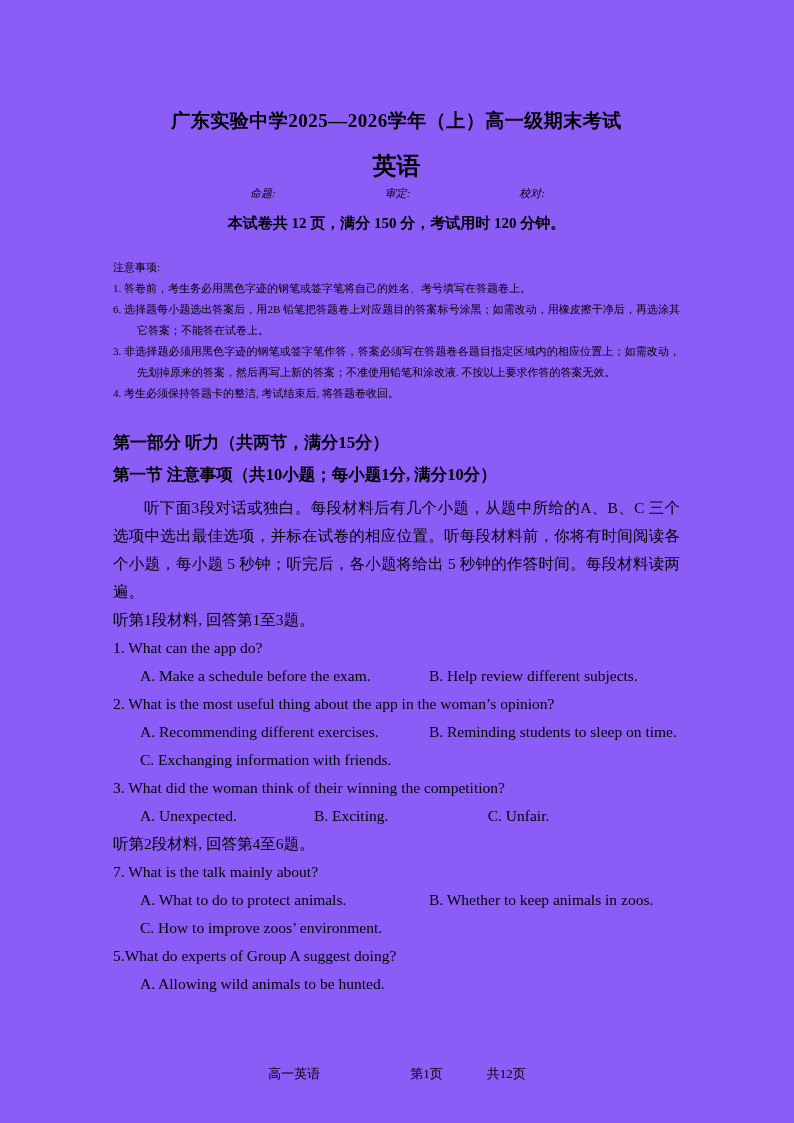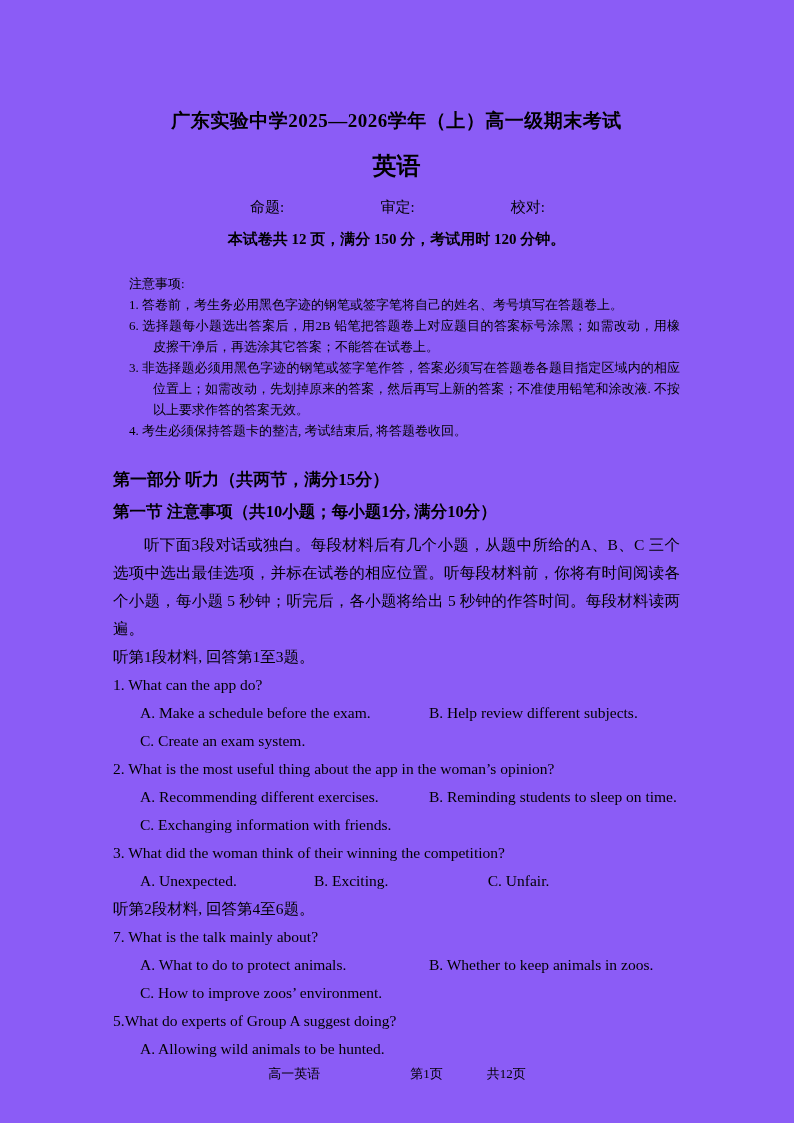--- a/index.html
+++ b/index.html
@@ -27,35 +27,35 @@
   }
   .subject {
     margin: 16px 0 0 0;
     font-size: 24px;
     font-weight: bold;
     text-align: center;
   }
   .meta-row {
     display: flex;
     justify-content: space-between;
-    margin: 16px 0 0 0;
+    margin: 4px 0 0 0;
     padding: 0 135px 0 137px;
-    font-size: 15px;
+    font-size: 11px;
+    font-style: italic;
   }
   .exam-info {
     margin: 13px 0 0 0;
     font-size: 15px;
     font-weight: bold;
     text-align: center;
   }
   .notice {
     margin-top: 24px;
-    font-size: 13px;
+    font-size: 11px;
     line-height: 21px;
-    margin-left: 16px;
   }
   .notice-title {
     margin: 0;
   }
   .notice-item {
     margin: 0;
     padding-left: 24px;
     text-indent: -24px;
     text-align: justify;
   }
@@ -141,23 +141,20 @@
     <p class="intro">听下面3段对话或独白。每段材料后有几个小题，从题中所给的A、B、C 三个选项中选出最佳选项，并标在试卷的相应位置。听每段材料前，你将有时间阅读各个小题，每小题 5 秒钟；听完后，各小题将给出 5 秒钟的作答时间。每段材料读两遍。</p>
 
     <p class="material">听第1段材料, 回答第1至3题。</p>
 
     <div class="question">
       <p class="stem">1. What can the app do?</p>
       <p class="opt-row">
         <span class="opt w2">A. Make a schedule before the exam.</span>
         <span class="opt">B. Help review different subjects.</span>
       </p>
-      <p class="opt-row">
-        <span class="opt">C. Create an exam system.</span>
-      </p>
     </div>
 
     <div class="question">
       <p class="stem">2. What is the most useful thing about the app in the woman’s opinion?</p>
       <p class="opt-row">
         <span class="opt w2">A. Recommending different exercises.</span>
         <span class="opt">B. Reminding students to sleep on time.</span>
       </p>
       <p class="opt-row">
         <span class="opt">C. Exchanging information with friends.</span>

